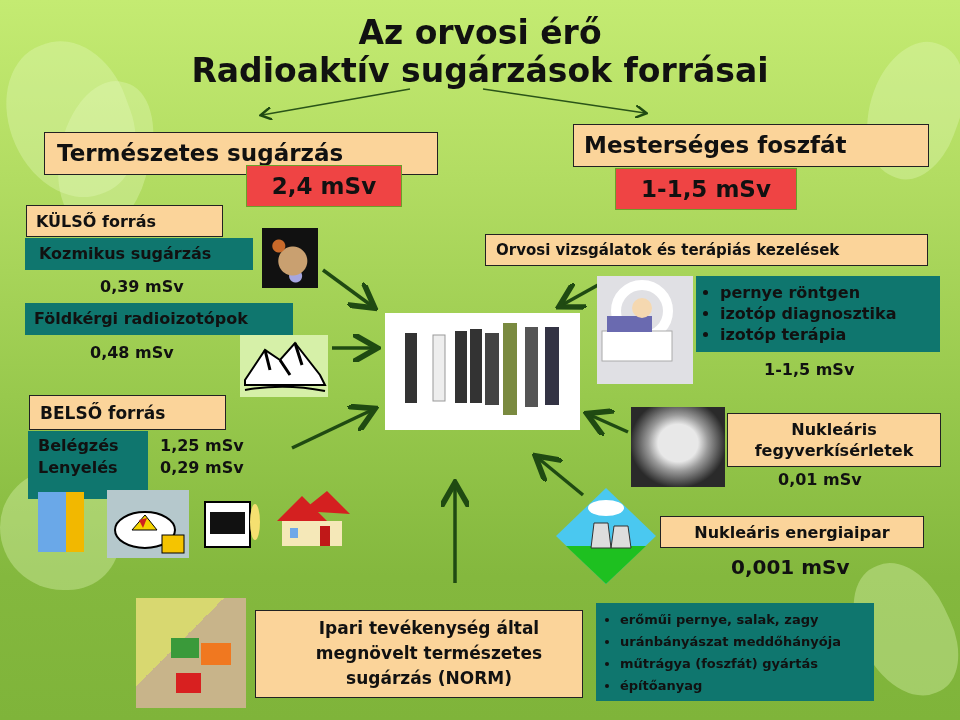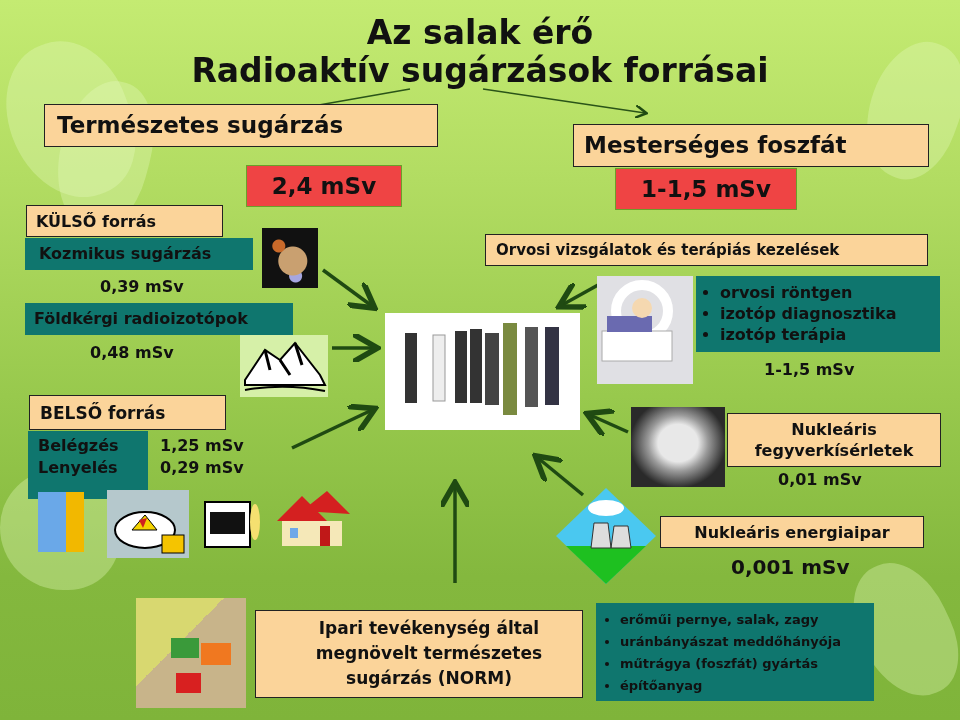--- a/index.html
+++ b/index.html
@@ -23,21 +23,21 @@
 </style>
 </head>
 <body>
 
 <div class="bfly" style="left:10px;top:40px;width:120px;height:160px;transform:rotate(-20deg);"></div>
 <div class="bfly" style="left:60px;top:80px;width:90px;height:150px;transform:rotate(15deg);"></div>
 <div class="bfly" style="left:0px;top:470px;width:120px;height:120px;"></div>
 <div class="bfly" style="left:870px;top:40px;width:90px;height:140px;transform:rotate(20deg);"></div>
 <div class="bfly" style="left:860px;top:560px;width:90px;height:140px;transform:rotate(-25deg);"></div>
 
-<div class="title" style="top:14px;">Az salak érő</div>
+<div class="title" style="top:14px;">Az orvosi érő</div>
 <div class="title" style="top:52px;">Radioaktív sugárzások forrásai</div>
 
 <svg class="arrows" width="960" height="720">
   <defs>
     <marker id="ah" markerWidth="8" markerHeight="8" refX="6" refY="4" orient="auto">
       <path d="M0,0 L7,4 L0,8" fill="none" stroke="#1f4a12" stroke-width="1.6"></path>
     </marker>
   </defs>
   <g stroke="#2a5418" stroke-width="1.6" fill="none" marker-end="url(#ah)">
     <line x1="410" y1="89" x2="262" y2="115"></line>
@@ -47,21 +47,21 @@
     <line x1="323" y1="270" x2="372" y2="306"></line>
     <line x1="332" y1="348" x2="374" y2="348"></line>
     <line x1="292" y1="448" x2="372" y2="410"></line>
     <line x1="455" y1="583" x2="455" y2="486"></line>
     <line x1="583" y1="495" x2="538" y2="458"></line>
     <line x1="628" y1="432" x2="590" y2="415"></line>
     <line x1="598" y1="285" x2="562" y2="305"></line>
   </g>
 </svg>
 
-<div class="box peach" style="left:44px;top:104px;width:394px;height:43px;font-size:23px;padding:7px 0 0 12px;">Természetes sugárzás</div>
+<div class="box peach" style="left:44px;top:132px;width:394px;height:43px;font-size:23px;padding:7px 0 0 12px;">Természetes sugárzás</div>
 <div class="box greenv" style="left:246px;top:165px;width:156px;height:42px;font-size:23px;">2,4 mSv</div>
 
 <div class="box peach" style="left:573px;top:124px;width:356px;height:43px;font-size:23px;padding:7px 0 0 10px;">Mesterséges foszfát</div>
 <div class="box greenv" style="left:615px;top:168px;width:182px;height:42px;font-size:23px;">1-1,5 mSv</div>
 
 <div class="box peach" style="left:26px;top:205px;width:197px;height:32px;font-size:16px;padding:6px 0 0 9px;">KÜLSŐ forrás</div>
 <div class="box lightg" style="left:25px;top:238px;width:228px;height:32px;font-size:16px;padding:6px 0 0 14px;">Kozmikus sugárzás</div>
 <div class="plain" style="left:100px;top:277px;font-size:16px;">0,39 mSv</div>
 <div class="pic" style="left:262px;top:228px;width:56px;height:60px;background:radial-gradient(circle at 30% 30%,#c96a2a 0 6px,transparent 7px),radial-gradient(circle at 55% 55%,#c9a070 0 14px,transparent 15px),radial-gradient(circle at 60% 80%,#a6a6e0 0 6px,transparent 7px),#111;"></div>
 
@@ -129,21 +129,21 @@
 <div class="pic" style="left:597px;top:276px;width:96px;height:108px;background:#e0e0e4;">
   <svg width="96" height="108">
       <circle cx="45" cy="35" r="26" fill="none" stroke="#fff" stroke-width="10"></circle>
       <rect x="5" y="55" width="70" height="30" fill="#fff" stroke="#aaa"></rect>
       <rect x="10" y="40" width="45" height="16" fill="#6a6ab0"></rect>
       <circle cx="45" cy="32" r="10" fill="#f5d8b0"></circle>
     </svg>
 </div>
 <div class="box lightg" style="left:696px;top:276px;width:244px;height:76px;font-size:16px;padding:6px 0 0 4px;line-height:21px;">
   <ul class="bul">
-    <li>orvosi röntgen</li>
+    <li>pernye röntgen</li>
     <li>izotóp diagnosztika</li>
     <li>izotóp terápia</li>
   </ul>
 </div>
 <div class="plain" style="left:764px;top:360px;font-size:16px;">1-1,5 mSv</div>
 
 <div class="pic" style="left:631px;top:407px;width:94px;height:80px;background:radial-gradient(ellipse at 50% 45%,#e8e8e8 0 20px,#9a9a9a 30px,#2a2a2a 48px);"></div>
 <div class="box peach" style="left:727px;top:413px;width:214px;height:54px;font-size:16px;text-align:center;padding-top:5px;line-height:21px;">Nukleáris fegyverkísérletek</div>
 <div class="plain" style="left:778px;top:470px;font-size:16px;">0,01 mSv</div>
 

